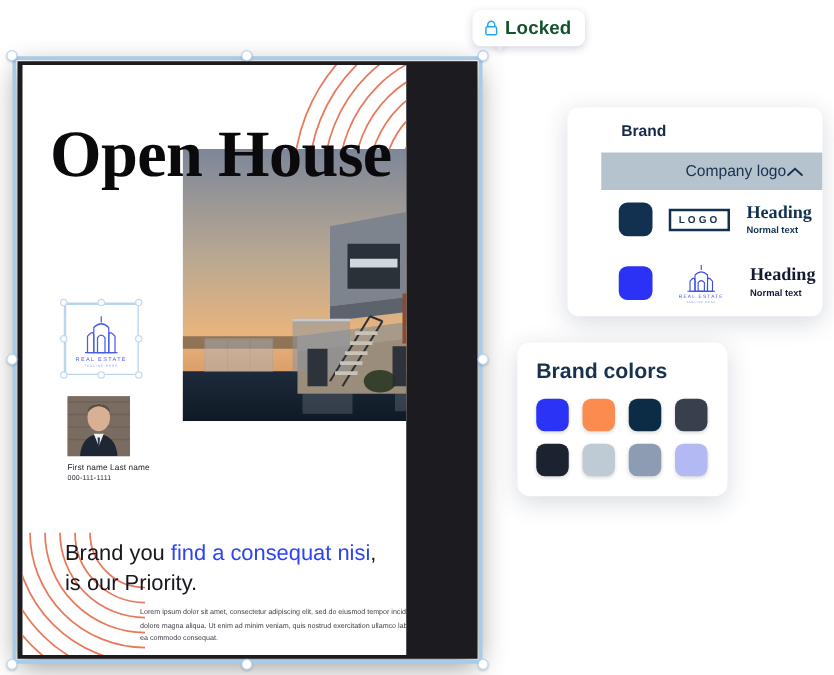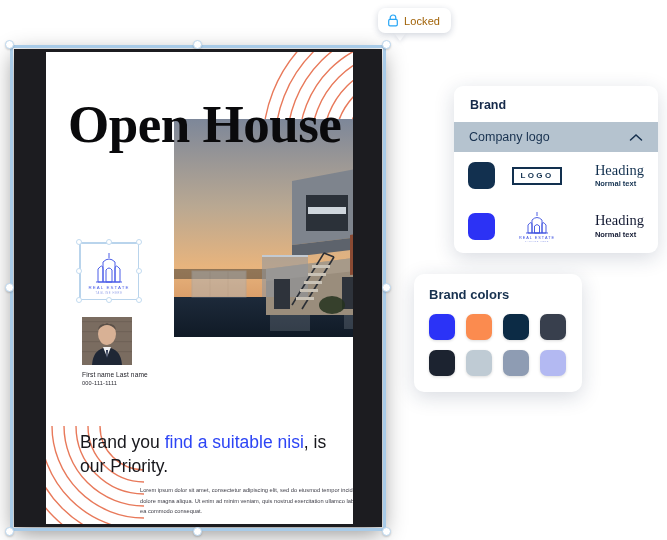--- a/index.html
+++ b/index.html
@@ -13,21 +13,21 @@
 
   
   .locked-badge {
     position: absolute; left: 378px; top: 8px;
     display: flex; align-items: center; gap: 5px;
     background: #ffffff; border-radius: 7px;
     padding: 6px 11px 6px 9px;
     box-shadow: 0 2px 7px rgba(20,40,80,.20);
     z-index: 40;
   }
-  .locked-badge .lbl { color: #a16207; font-size: 11px; font-weight: 400; letter-spacing: .1px; }
+  .locked-badge .lbl { color: #14532d; font-size: 15px; font-weight: 700; letter-spacing: .1px; }
   .locked-tail {
     position: absolute; left: 394px; top: 33px;
     width: 0; height: 0;
     border-left: 6px solid transparent;
     border-right: 6px solid transparent;
     border-top: 8px solid #ffffff;
     z-index: 40;
     filter: drop-shadow(0 2px 2px rgba(20,40,80,.10));
   }
 
@@ -50,21 +50,21 @@
   .sh-br { right: -5px; bottom: -5px; }
 
   
   .poster-shadow {
     position: absolute; left: 14px; top: 49px; width: 368px; height: 478px;
     background: #1c1c20;
     box-shadow: 0 6px 22px rgba(0,0,0,.45);
   }
   .poster {
     position: absolute; left: 18px; top: 52px; width: 307px; height: 472px;
-    background: #ffffff; overflow: hidden; margin-left: 28px;
+    background: #ffffff; overflow: hidden;
   }
 
   .arc-tr { position: absolute; right: -52px; top: -58px; width: 150px; height: 150px; }
   .arc-bl { position: absolute; left: -62px; bottom: -62px; width: 160px; height: 160px; }
 
   .poster-title {
     position: absolute; left: 22px; top: 46px;
     font-family: "Liberation Serif", serif;
     font-weight: 700; font-size: 53px; line-height: 1;
     color: #0a0a0c; letter-spacing: -0.5px; white-space: nowrap;
@@ -105,50 +105,50 @@
   .body-copy {
     position: absolute; left: 94px; top: 433px; width: 266px;
     font-size: 5.7px; line-height: 1.85; color: #40404a; z-index: 8; text-align: left;
   }
 
   
   .brand-panel {
     position: absolute; left: 454px; top: 86px; width: 204px;
     background: #ffffff; border-radius: 9px;
     box-shadow: 0 5px 20px rgba(25,40,75,.17);
-    overflow: hidden; z-index: 30;
+    overflow: hidden; z-index: 30; padding-left: 27px;
   }
   .brand-title { padding: 12px 16px 10px; font-size: 12.5px; font-weight: 700; color: #162a4a; }
   .brand-section-head {
-    display: flex; align-items: center; justify-content: space-between;
+    display: flex; align-items: center; justify-content: flex-end;
     background: #b5c3cf; padding: 8px 15px; font-size: 12.5px; color: #17314f;
   }
   .logo-row { display: flex; align-items: center; padding: 10px 14px; gap: 13px; }
   .sw { width: 27px; height: 27px; border-radius: 7px; flex: 0 0 auto; }
   .logo-mid { width: 58px; display: flex; align-items: flex-end; justify-content: center; }
   .logo-box {
     border: 2.4px solid #12304f; padding: 2.5px 6px;
     font-size: 8px; font-weight: 700; letter-spacing: 2.4px; color: #12304f;
   }
   .logo-type { margin-left: auto; }
   .logo-type .h {
-    font-family: "Liberation Serif", serif; font-weight: 400;
+    font-family: "Liberation Serif", serif; font-weight: 700;
     font-size: 14.5px; color: #12304f; line-height: 1;
   }
   .logo-type .n { font-size: 7.5px; font-weight: 700; color: #12304f; margin-top: 2px; }
   .logo-type.blue .h, .logo-type.blue .n { color: #131a33; }
 
   
   .colors-panel {
     position: absolute; left: 414px; top: 274px; width: 168px;
     background: #ffffff; border-radius: 10px;
     box-shadow: 0 5px 20px rgba(25,40,75,.17);
     padding: 13px 15px 16px; z-index: 30;
   }
-  .colors-title { font-size: 13px; font-weight: 700; color: #17314f; margin-bottom: 12px; }
+  .colors-title { font-size: 17px; font-weight: 700; color: #17314f; margin-bottom: 12px; }
   .colors-grid { display: grid; grid-template-columns: repeat(4, 1fr); gap: 10px 10px; }
   .color-sw {
     width: 26px; height: 26px; border-radius: 7px;
     box-shadow: 0 1px 3px rgba(0,0,0,.14);
   }
 </style>
 </head>
 <body>
 
 <div id="stage">
@@ -289,21 +289,21 @@
           <path d="M10 48 Q11 32 25 30 Q39 32 40 48 Z" fill="#1f2735"></path>
           <path d="M21 30 L25 40 L29 30 Z" fill="#f0f1f3"></path>
           <path d="M24 33 L26 33 L25.4 41 L24.6 41 Z" fill="#2a3550"></path>
         </svg>
       </div>
       <div class="agent-name">First name Last name</div>
       <div class="agent-phone">000-111-1111</div>
     </div>
 
     <div class="headline">
-      <span>Brand you </span><span class="hl">find a suitable</span><span> </span><span class="hl">nisi</span><span>, is our Priority.</span>
+      <span>Brand you </span><span class="hl">find a consequat</span><span> </span><span class="hl">nisi</span><span>, is our Priority.</span>
     </div>
 
     <div class="body-copy">Lorem ipsum dolor sit amet, consectetur adipiscing elit, sed do eiusmod tempor incididunt ut labore et dolore magna aliqua. Ut enim ad minim veniam, quis nostrud exercitation ullamco laboris nisi ut aliquip ex ea commodo consequat.</div>
 
     <svg class="arc-bl" viewBox="0 0 160 160">
       <g fill="none" stroke="#e8795a" stroke-width="1.4">
         <path d="M8 0 A152 152 0 0 0 160 152"></path>
         <path d="M20 0 A140 140 0 0 0 160 140"></path>
         <path d="M32 0 A128 128 0 0 0 160 128"></path>
         <path d="M44 0 A116 116 0 0 0 160 116"></path>

